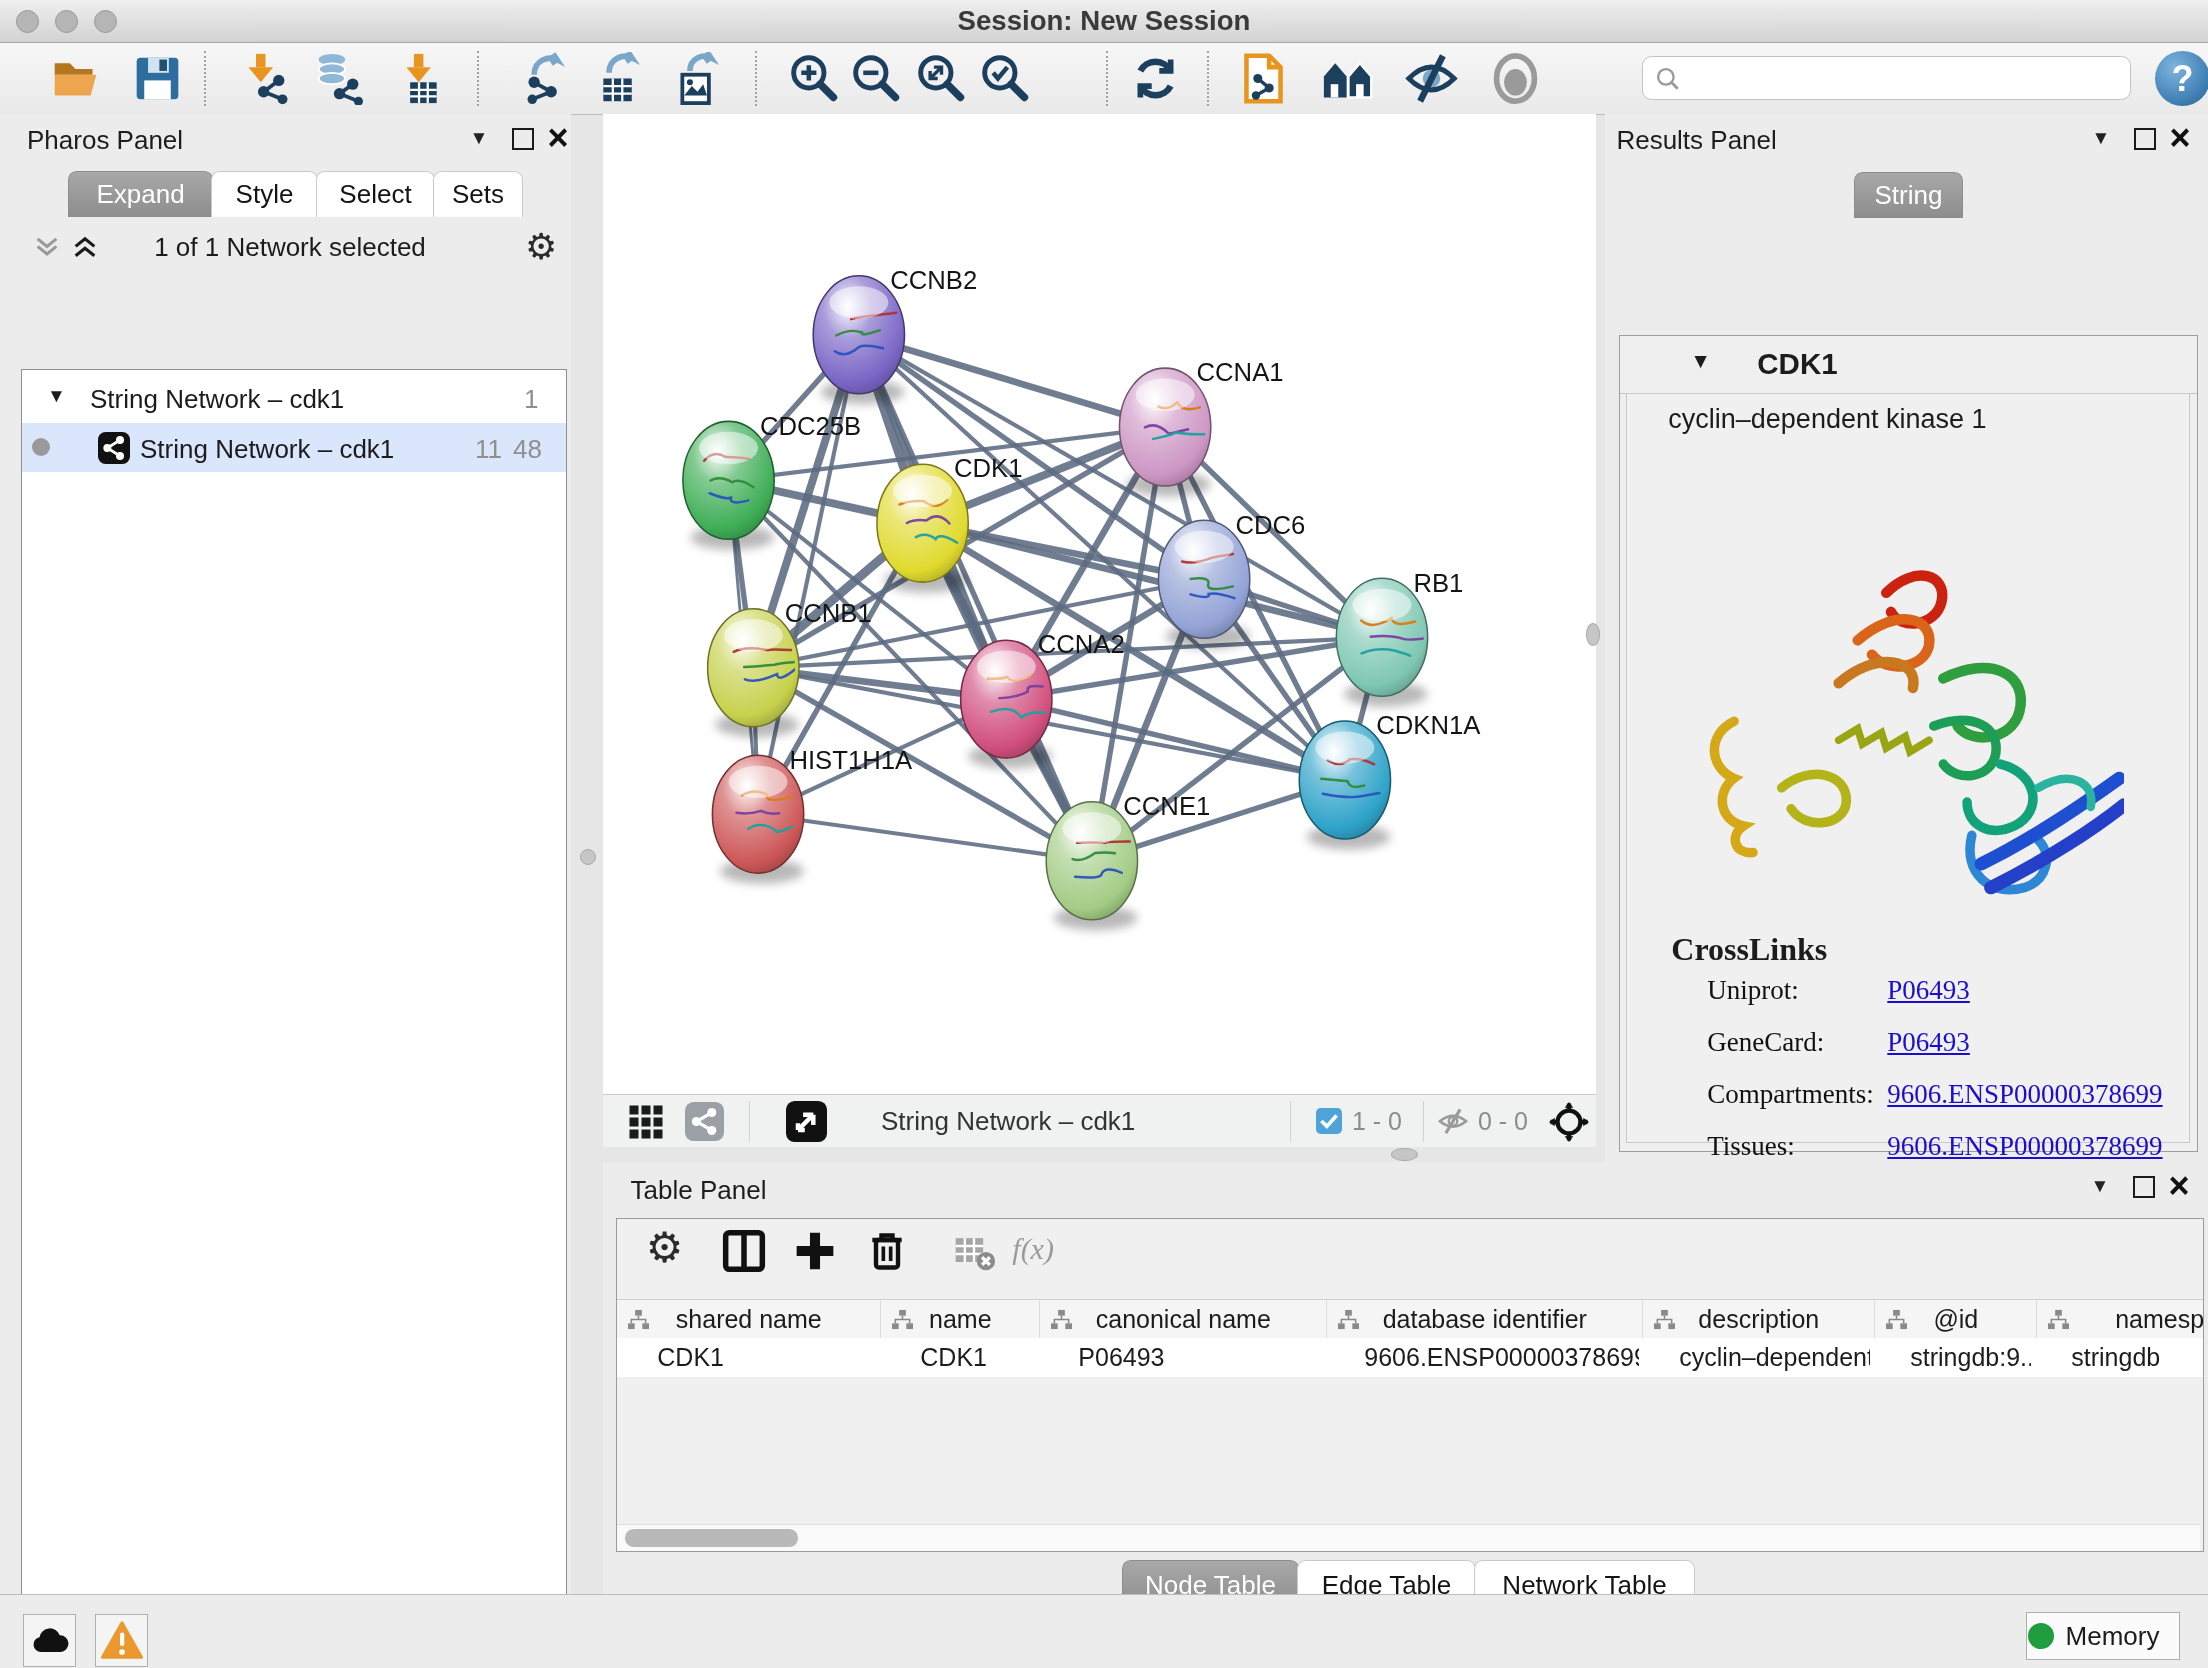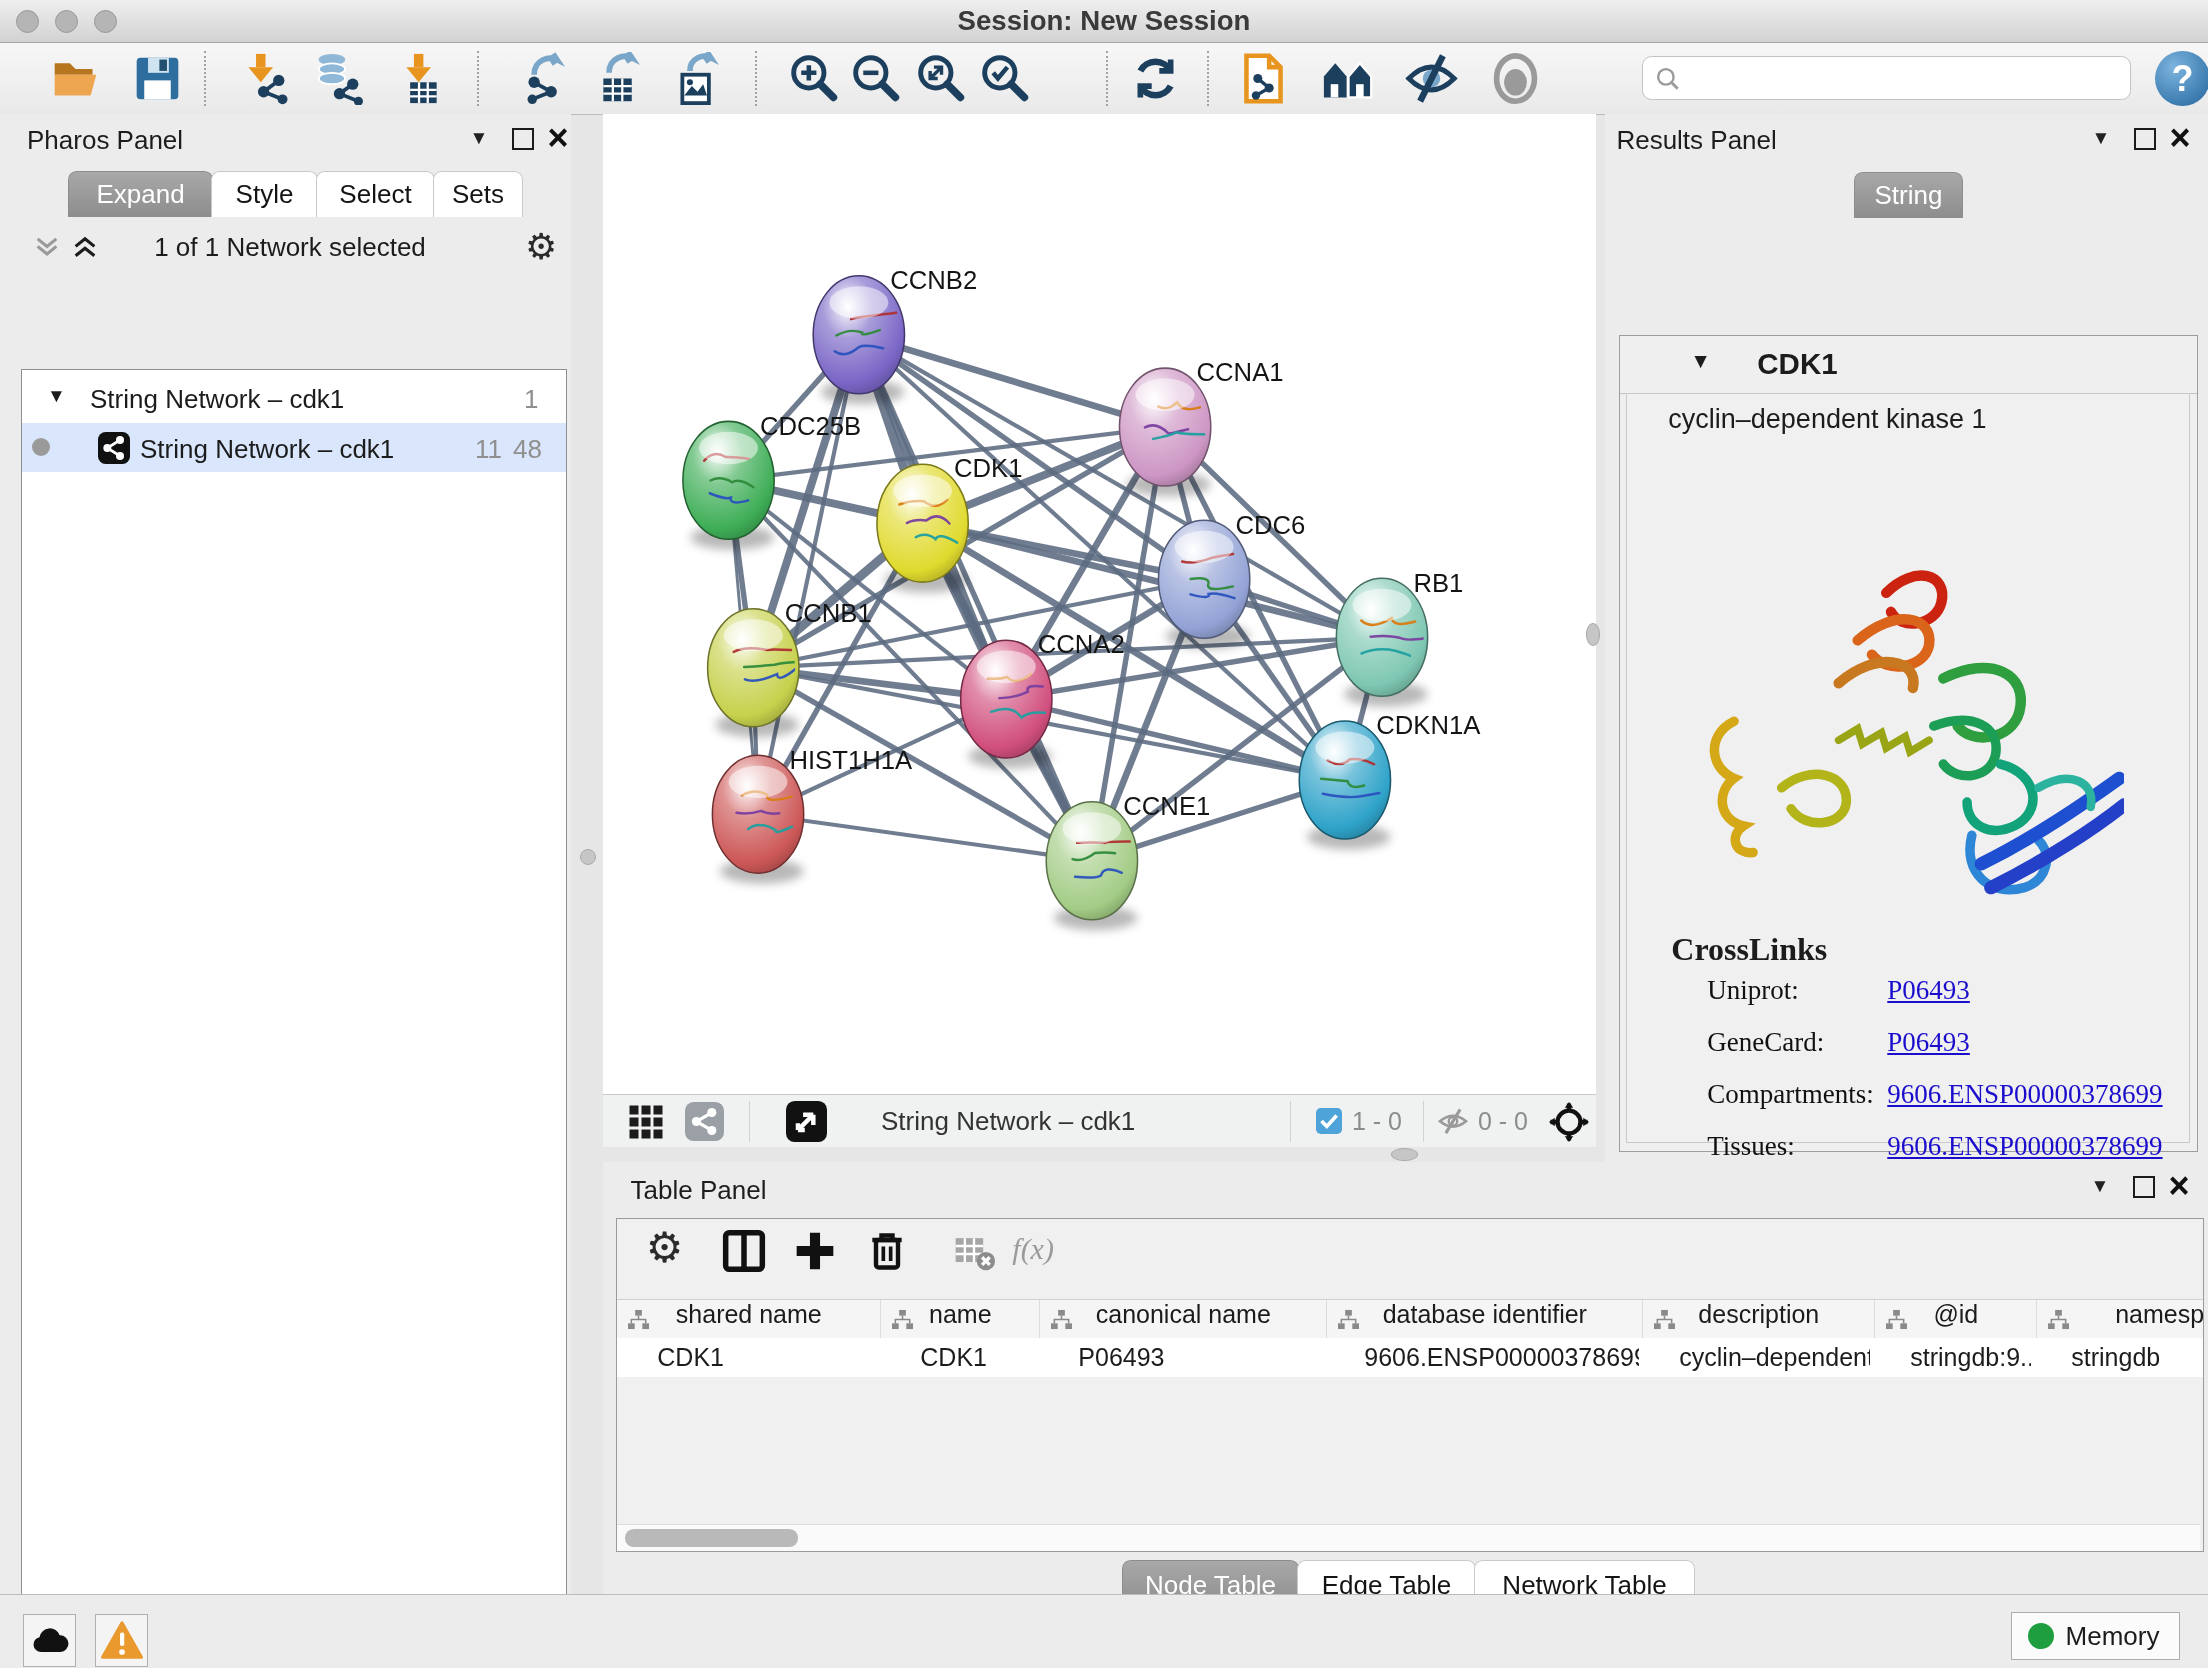--- a/index.html
+++ b/index.html
@@ -64,39 +64,39 @@
   .xl-label{position:absolute;left:87px;font-size:27px;color:#111}
   .xl-value{position:absolute;left:267px;font-size:27px}
   
   .table-panel{position:absolute;left:603px;top:1162px;width:1605px;height:432px;background:#ececec}
   .tp-box{position:absolute;left:13.3px;top:56px;width:1586px;height:332px;background:#f0f0f0;
     border:1.9px solid #9b9b9b;overflow:hidden}
   .tp-toolbar-icon{position:absolute;top:9.5px;width:46px;height:46px}
   .tbl-head{position:absolute;left:0;top:80px;height:38px;display:flex;background:#f5f5f5;
     border-top:1px solid #cfcfcf;border-bottom:1px solid #cfcfcf;width:1712px}
   .th{position:relative;height:38px;font-size:25px;color:#1b1b1b;flex:none;display:flex;
-    justify-content:center;border-left:1px solid #dcdcdc}
+    align-items:center;justify-content:center;border-left:1px solid #dcdcdc}
   .th:first-child{border-left:none}
   .th .orgicon{position:absolute;left:9.5px;top:8.6px}
   .tbl-row{position:absolute;left:0;top:119px;height:39px;display:flex;background:#fff;width:1712px}
   .td{height:39px;line-height:39px;font-size:25px;padding-left:40px;flex:none;
     box-sizing:border-box;white-space:nowrap;overflow:hidden}
   .tbl-white{position:absolute;left:0;top:119px;width:1583px;height:188px;background:#fff;z-index:-1}
   .hscroll{position:absolute;left:0;bottom:0;width:1583px;height:26px;background:#fafafa;
     border-top:1px solid #ddd}
   .hscroll .thumb{position:absolute;left:7.6px;top:3.8px;width:173px;height:18px;border-radius:8.6px;
     background:#b9b9b9}
   .fx{font-family:"Liberation Serif",serif;font-style:italic;font-size:30px;color:#9a9a9a}
   
   .statusbar{position:absolute;left:0;top:1594px;width:2208px;height:74px;background:#ececec;
     border-top:1px solid #bcbcbc}
   .sb-btn{position:absolute;top:19px;width:51px;height:51px;background:#f4f4f4;
     border:1.9px solid #b0b0b0;text-align:center}
   .memory-btn{position:absolute;right:28.5px;top:17px;height:46px;background:#fbfbfb;
-    border:1.9px solid #aeaeae;font-size:26px;line-height:46px;padding:0 19px 0 16px}
+    border:1.9px solid #aeaeae;font-size:26px;line-height:46px;padding:0 19px 0 1px}
   .memory-dot{display:inline-block;width:26px;height:26px;border-radius:50%;background:#1e9e3e;
     vertical-align:middle;margin:-3.8px 11.4px 0 0}
   .split-dot{position:absolute;background:#c6c6c6;border:1px solid #aaa;border-radius:50%}
   svg text{font-family:"Liberation Sans",sans-serif}
 </style>
 </head>
 <body>
 
 <div class="titlebar">
   <div class="tl-dot" style="left:16px"></div>

